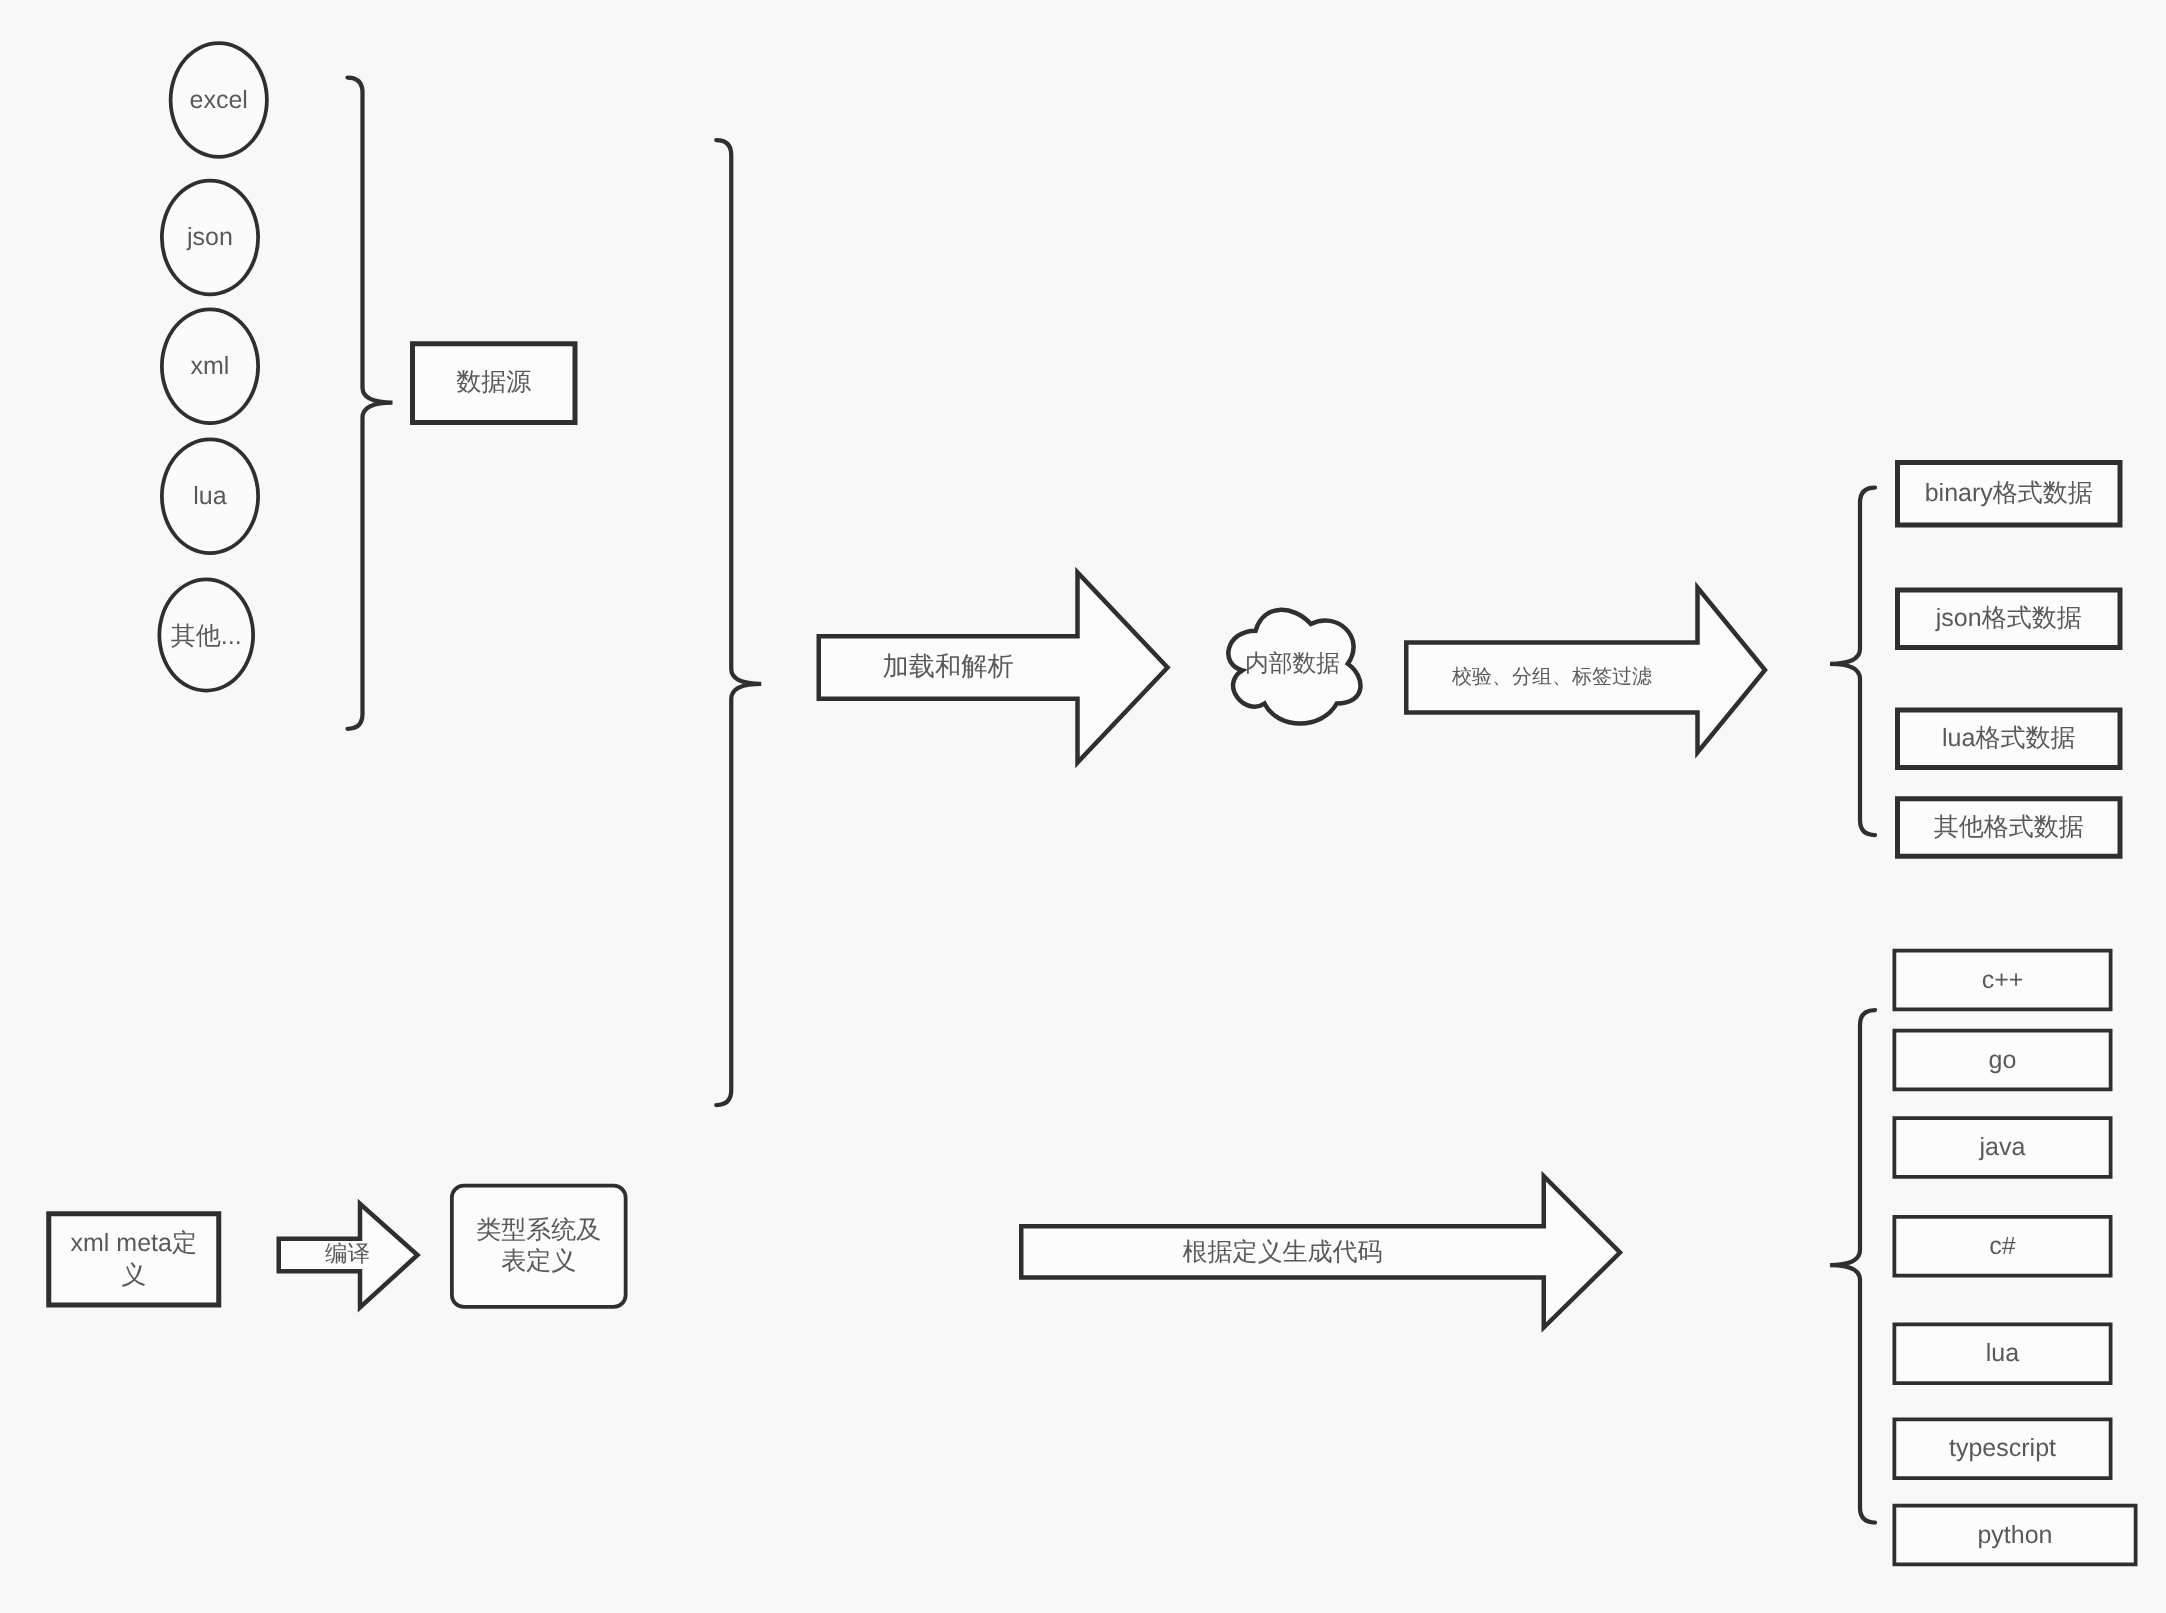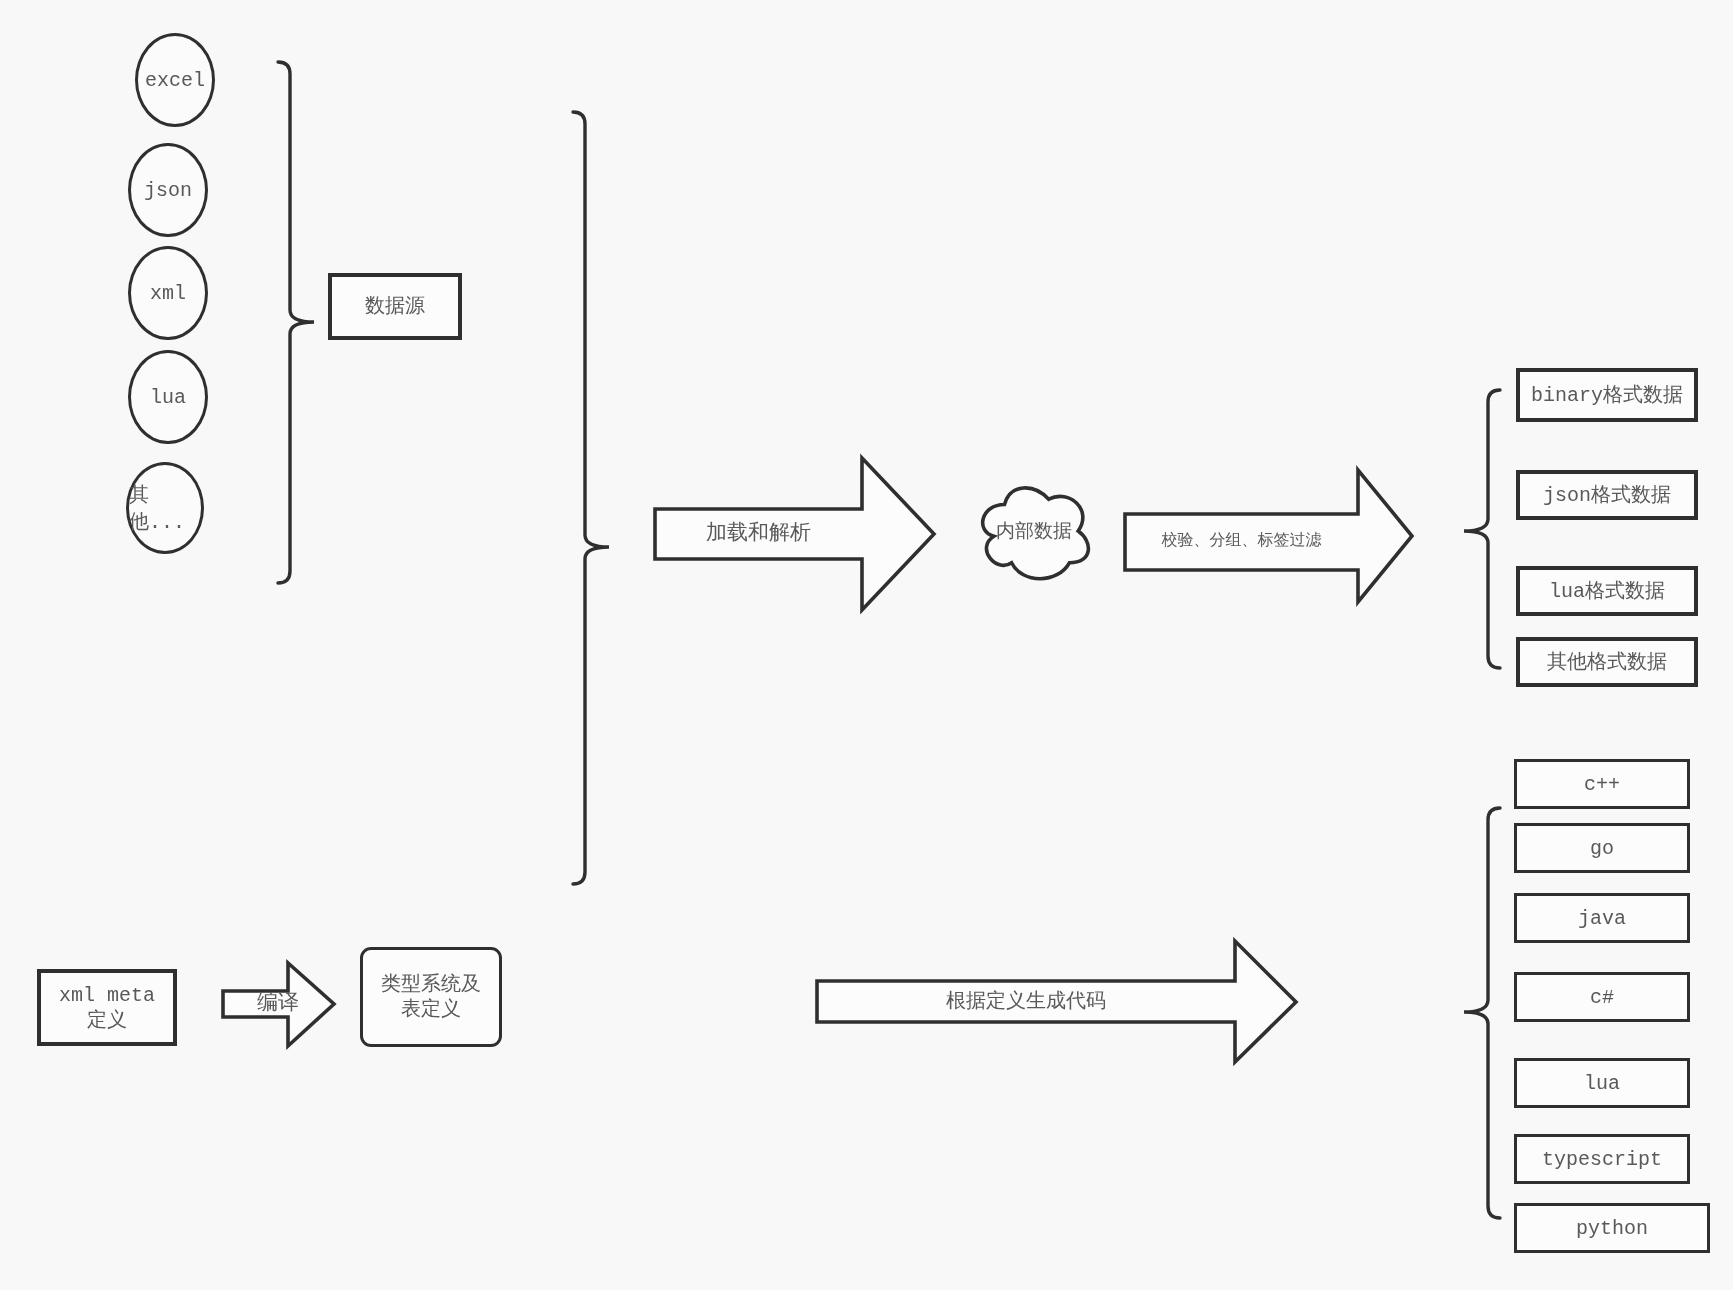--- a/index.html
+++ b/index.html
@@ -4,21 +4,21 @@
 <style>
   :root{
     --bg:#f8f8f8;
     --stroke:#2f2f2f;
     --fill:#fcfcfc;
     --text:#595959;
   }
   html,body{margin:0;padding:0;background:var(--bg);}
   .canvas{
     position:relative;width:1733px;height:1290px;background:var(--bg);
-    overflow:hidden;font-family:Liberation Mono, monospace;
+    overflow:hidden;font-family:Liberation Sans, sans-serif;
   }
   .layer{position:absolute;left:0;top:0;width:1733px;height:1290px;}
   .brace{fill:none;stroke:var(--stroke);stroke-width:3.4;stroke-linecap:round;}
   .arrow{fill:var(--fill);stroke:var(--stroke);stroke-width:3.6;stroke-linejoin:miter;}
   .cloud{fill:var(--fill);stroke:var(--stroke);stroke-width:3.6;}
   .ellipse{
     position:absolute;box-sizing:border-box;border:3px solid var(--stroke);
     border-radius:50%;background:#fbfbfb;display:flex;align-items:center;
     justify-content:center;font-size:20px;color:var(--text);
   }
@@ -81,21 +81,21 @@
     <span>其他...</span>
   </div>
 
   <div class="box" style="left:328px;top:273px;width:134px;height:67px">
     <span>数据源</span>
   </div>
 
   <div class="label" style="left:975px;top:483px;width:118px;height:98px;font-size:19px">内部数据</div>
   <div class="label" style="left:655px;top:509px;width:207px;height:50px;font-size:21px">加载和解析</div>
   <div class="label" style="left:1125px;top:514px;width:233px;height:56px;font-size:16px">校验、分组、标签过滤</div>
-  <div class="label" style="left:228px;top:991px;width:100px;height:26px;font-size:21px">编译</div>
+  <div class="label" style="left:228px;top:991px;width:100px;height:26px;font-size:18px">编译</div>
   <div class="label" style="left:817px;top:981px;width:418px;height:41px;font-size:20px">根据定义生成代码</div>
 
   <div class="box" style="left:1516px;top:368px;width:182px;height:54px">
     <span>binary格式数据</span>
   </div>
   <div class="box" style="left:1516px;top:470px;width:182px;height:50px">
     <span>json格式数据</span>
   </div>
   <div class="box" style="left:1516px;top:566px;width:182px;height:50px">
     <span>lua格式数据</span>

